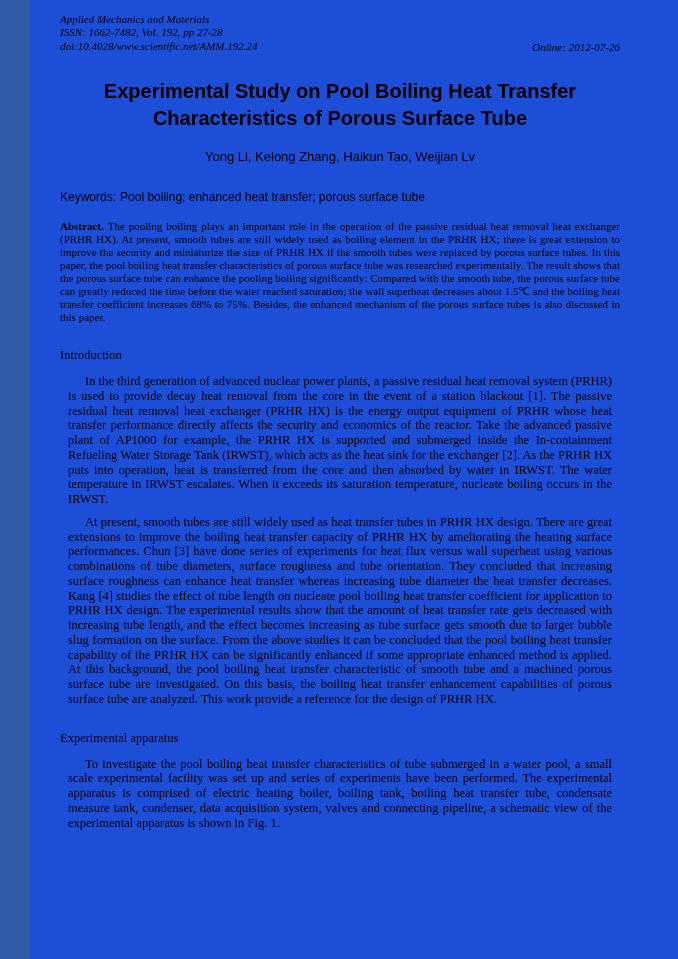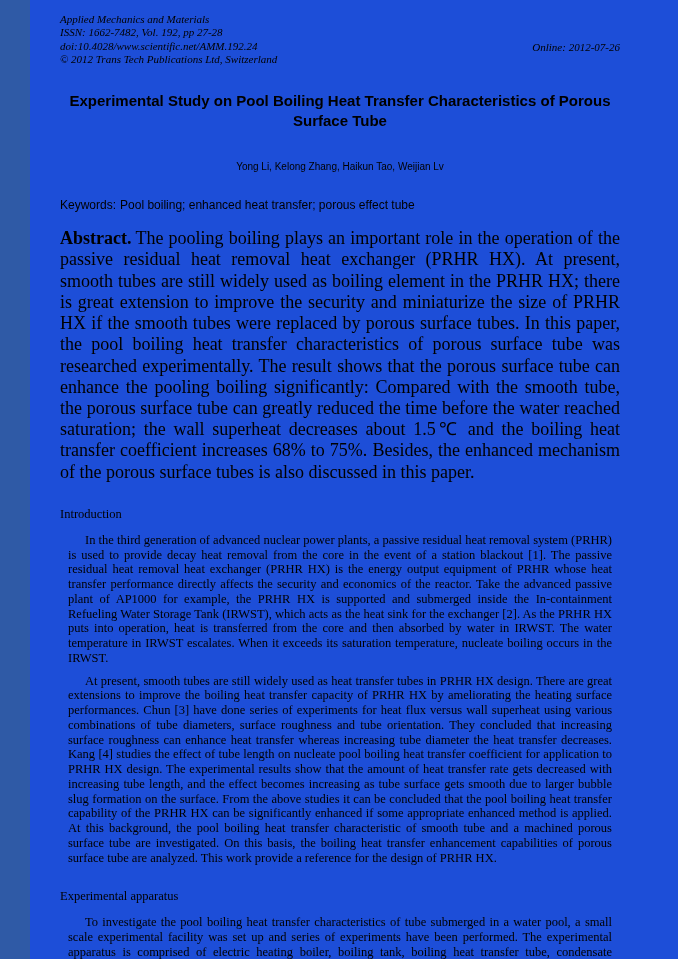--- a/index.html
+++ b/index.html
@@ -36,50 +36,50 @@
     align-items: flex-start;
     font-style: italic;
     font-size: 11px;
     line-height: 1.22;
   }
   .header-left div { white-space: nowrap; }
   .header-right { white-space: nowrap; margin-top: 28px; }
   .title {
     font-family: "Liberation Sans", sans-serif;
     font-weight: bold;
-    font-size: 15px;
+    font-size: 20px;
     line-height: 1.35;
     text-align: center;
     max-width: 545px;
     margin: 24px auto 4px auto;
   }
   .authors {
     font-family: "Liberation Sans", sans-serif;
-    font-size: 10px;
+    font-size: 13px;
     text-align: center;
-    margin-top: 30px;
+    margin-top: 17px;
   }
   .affiliation {
     font-family: "Liberation Sans", sans-serif;
     font-size: 12.5px;
     text-align: center;
     margin-top: 11px;
   }
   .keywords {
     font-family: "Liberation Sans", sans-serif;
     font-size: 12px;
     margin: 26px 0 0 0;
     line-height: 1.25;
   }
   .kw-label {
     font-weight: normal;
     margin-right: 4px;
   }
   .abstract {
-    font-size: 18px;
+    font-size: 11px;
     line-height: 1.18;
     text-align: justify;
     margin: 15px 0 8px 0;
   }
   .ab-label {
     font-weight: bold;
     margin-right: 4px;
   }
   .section-heading {
     font-family: "Liberation Serif", serif;
@@ -100,32 +100,31 @@
 
 <div class="page">
   <div class="stripe"></div>
   <div class="content">
 
     <div class="header">
       <div class="header-left">
         <div>Applied Mechanics and Materials</div>
         <div>ISSN: 1662-7482, Vol. 192, pp 27-28</div>
         <div>doi:10.4028/www.scientific.net/AMM.192.24</div>
-        <div>© 2012 Trans Tech Publications Ltd, Switzerland</div>
       </div>
       <div class="header-right">Online: 2012-07-26</div>
     </div>
 
     <h1 class="title">Experimental Study on Pool Boiling Heat Transfer Characteristics of Porous Surface Tube</h1>
 
     <div class="authors">Yong Li, Kelong Zhang, Haikun Tao, Weijian Lv</div>
 
 
     <p class="keywords">
-      <span class="kw-label">Keywords:</span><span>Pool boiling; enhanced heat transfer; porous effect tube</span>
+      <span class="kw-label">Keywords:</span><span>Pool boiling; enhanced heat transfer; porous surface tube</span>
     </p>
 
     <p class="abstract">
       <span class="ab-label">Abstract.</span><span>The pooling boiling plays an important role in the operation of the passive residual heat removal heat exchanger (PRHR HX). At present, smooth tubes are still widely used as boiling element in the PRHR HX; there is great extension to improve the security and miniaturize the size of PRHR HX if the smooth tubes were replaced by porous surface tubes. In this paper, the pool boiling heat transfer characteristics of porous surface tube was researched experimentally. The result shows that the porous surface tube can enhance the pooling boiling significantly: Compared with the smooth tube, the porous surface tube can greatly reduced the time before the water reached saturation; the wall superheat decreases about 1.5℃ and the boiling heat transfer coefficient increases 68% to 75%. Besides, the enhanced mechanism of the porous surface tubes is also discussed in this paper.</span>
     </p>
 
     <h2 class="section-heading">Introduction</h2>
     <p class="body-para">In the third generation of advanced nuclear power plants, a passive residual heat removal system (PRHR) is used to provide decay heat removal from the core in the event of a station blackout [1]. The passive residual heat removal heat exchanger (PRHR HX) is the energy output equipment of PRHR whose heat transfer performance directly affects the security and economics of the reactor. Take the advanced passive plant of AP1000 for example, the PRHR HX is supported and submerged inside the In-containment Refueling Water Storage Tank (IRWST), which acts as the heat sink for the exchanger [2]. As the PRHR HX puts into operation, heat is transferred from the core and then absorbed by water in IRWST. The water temperature in IRWST escalates. When it exceeds its saturation temperature, nucleate boiling occurs in the IRWST.</p>
     <p class="body-para">At present, smooth tubes are still widely used as heat transfer tubes in PRHR HX design. There are great extensions to improve the boiling heat transfer capacity of PRHR HX by ameliorating the heating surface performances. Chun [3] have done series of experiments for heat flux versus wall superheat using various combinations of tube diameters, surface roughness and tube orientation. They concluded that increasing surface roughness can enhance heat transfer whereas increasing tube diameter the heat transfer decreases. Kang [4] studies the effect of tube length on nucleate pool boiling heat transfer coefficient for application to PRHR HX design. The experimental results show that the amount of heat transfer rate gets decreased with increasing tube length, and the effect becomes increasing as tube surface gets smooth due to larger bubble slug formation on the surface. From the above studies it can be concluded that the pool boiling heat transfer capability of the PRHR HX can be significantly enhanced if some appropriate enhanced method is applied. At this background, the pool boiling heat transfer characteristic of smooth tube and a machined porous surface tube are investigated. On this basis, the boiling heat transfer enhancement capabilities of porous surface tube are analyzed. This work provide a reference for the design of PRHR HX.</p>
 

